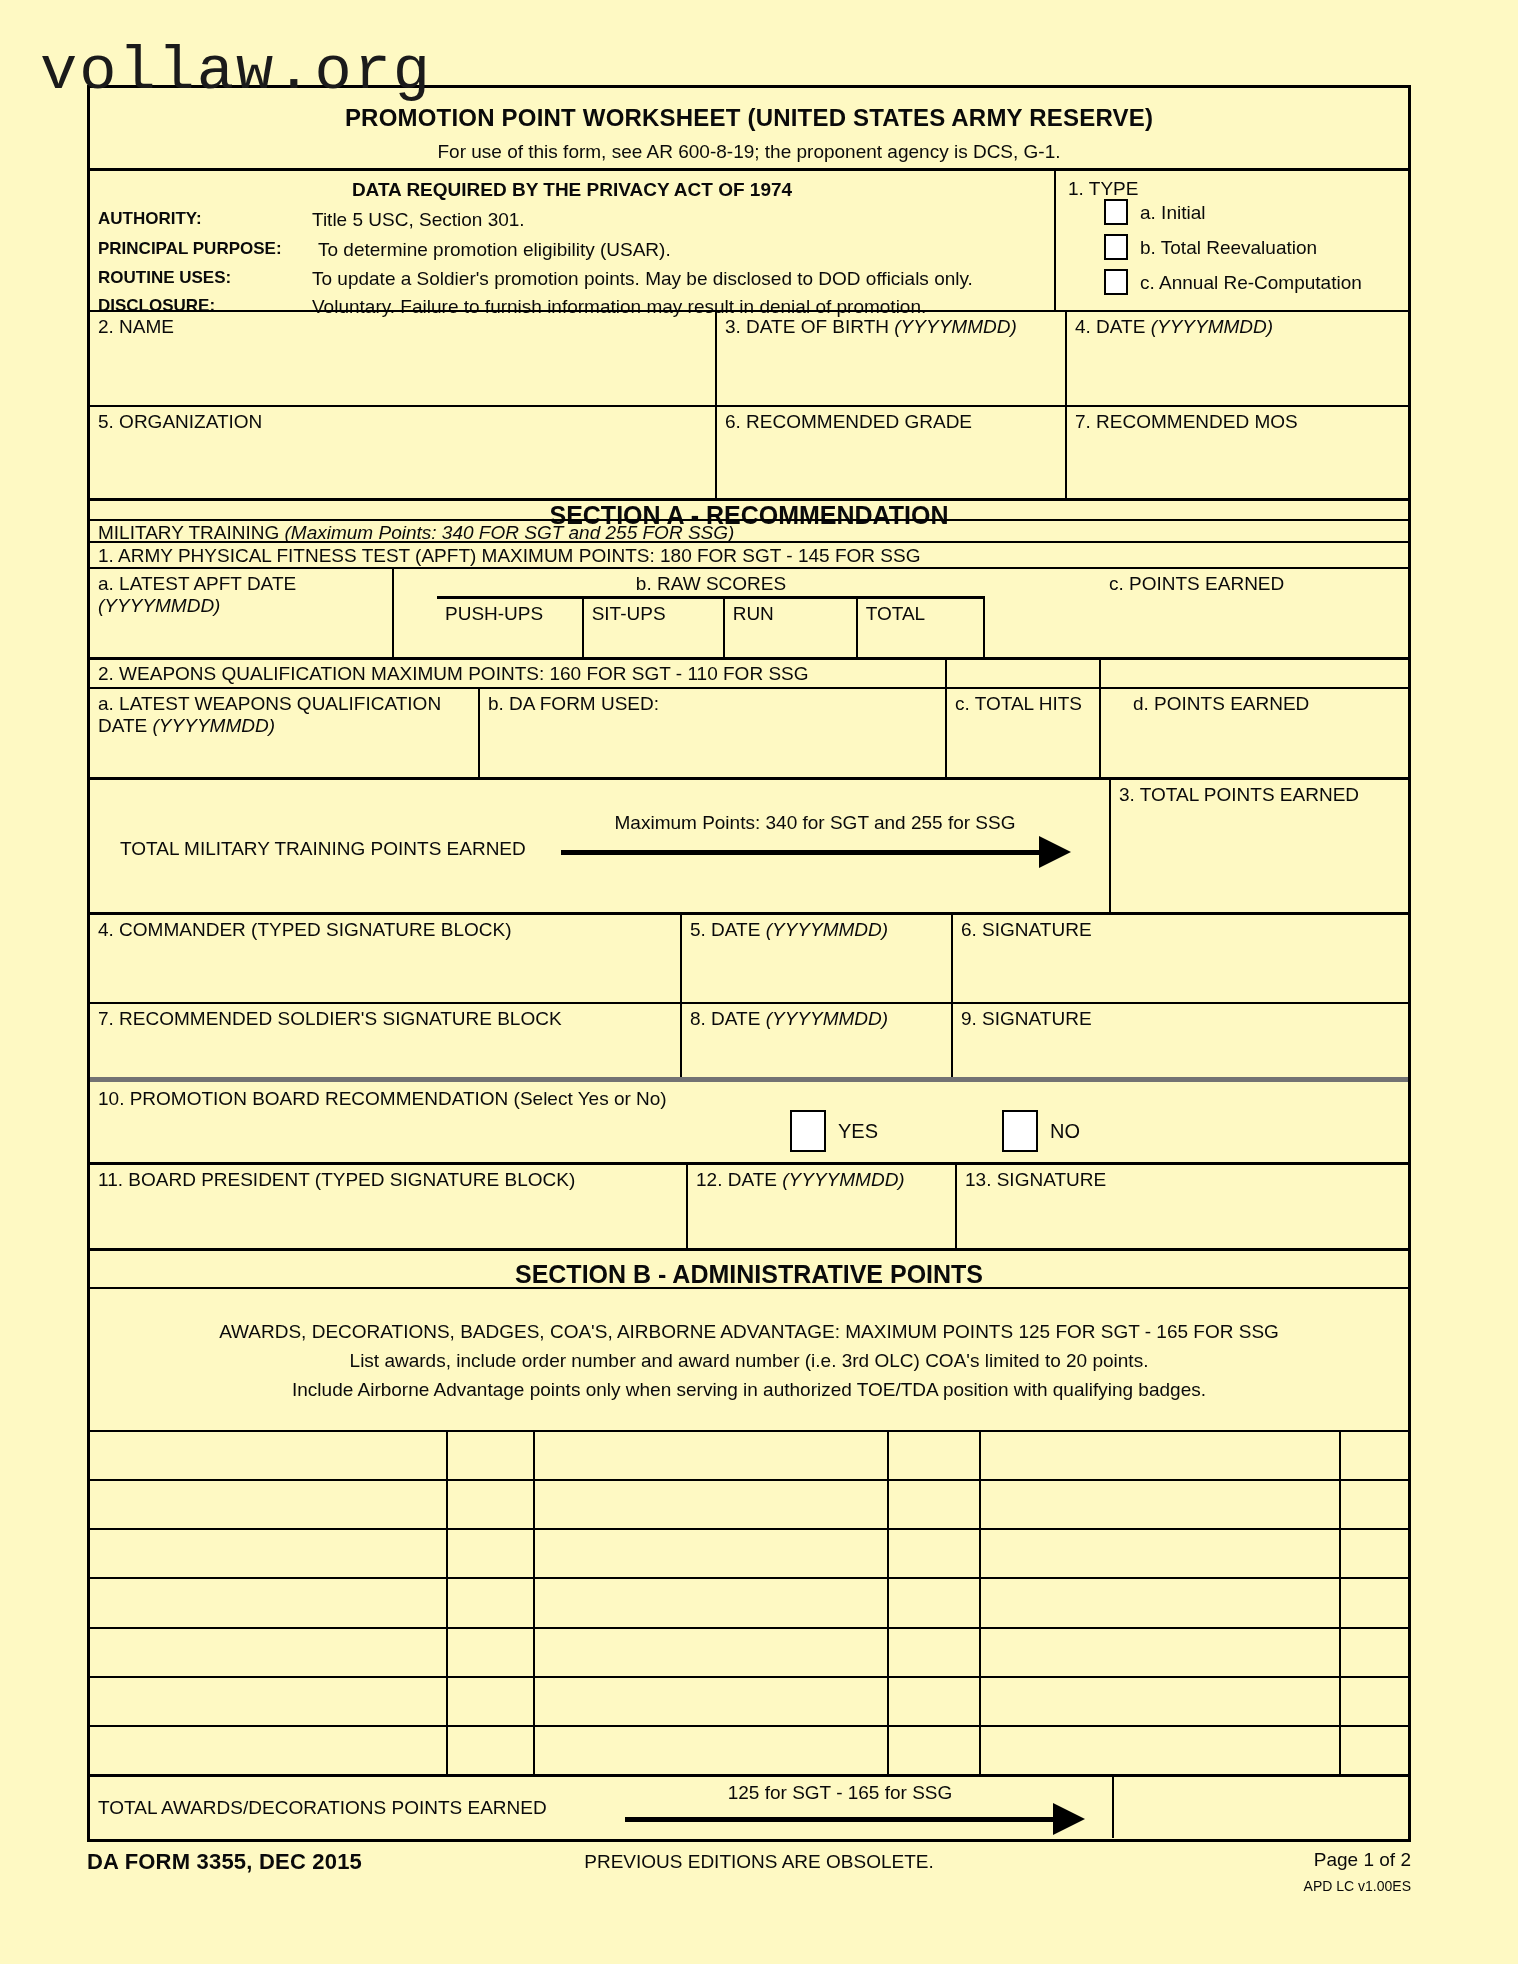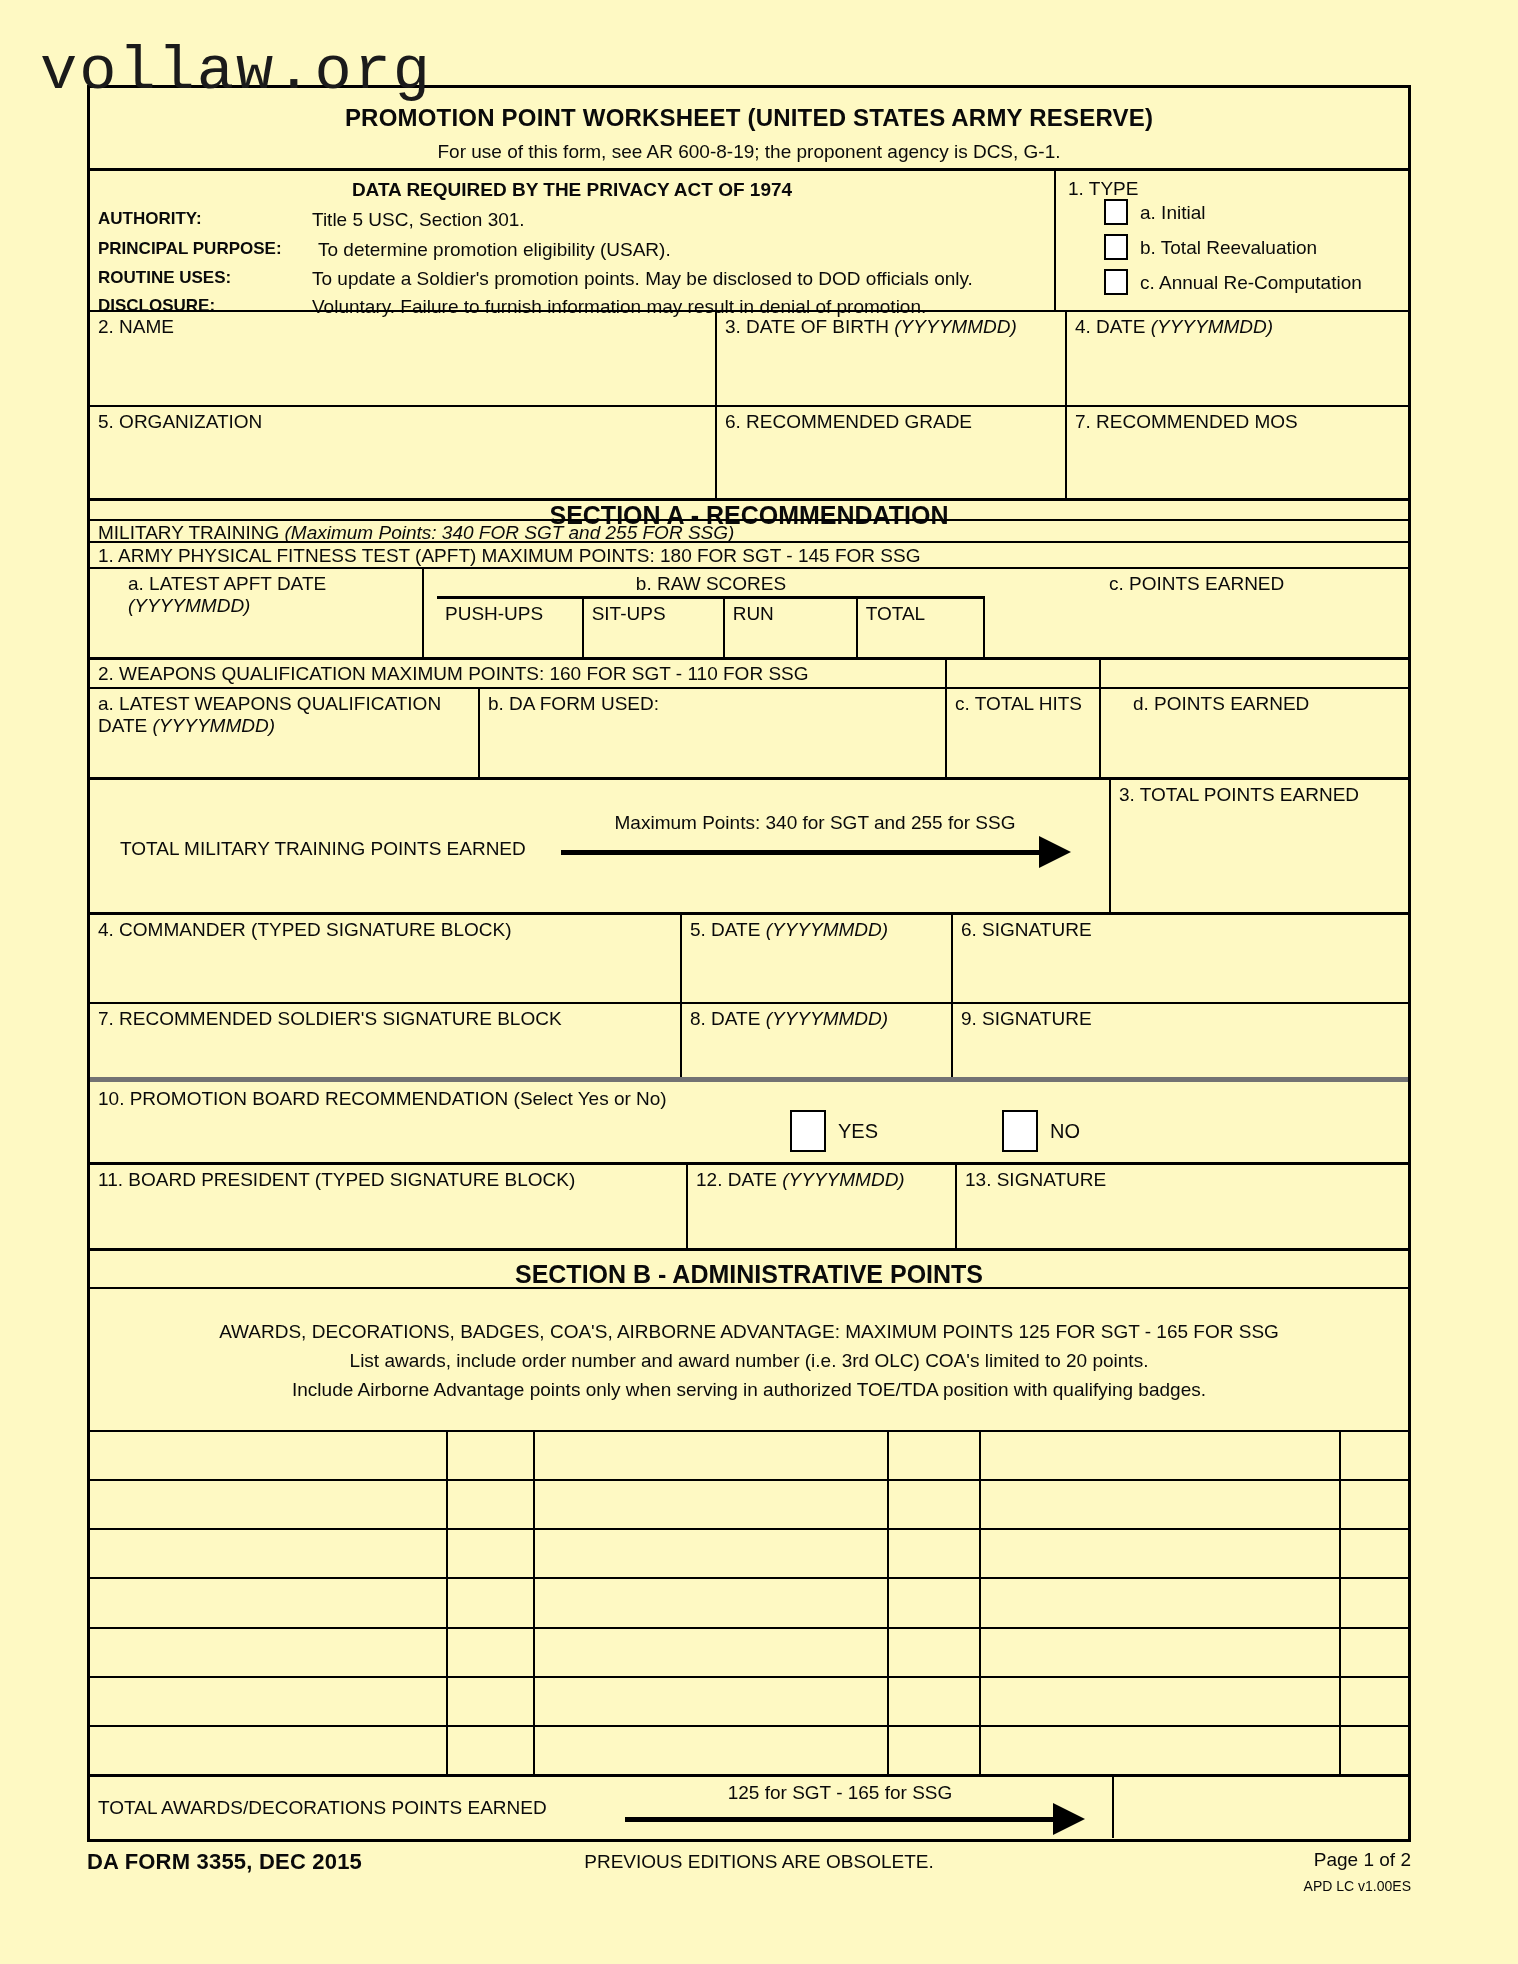--- a/index.html
+++ b/index.html
@@ -66,21 +66,21 @@
   
   .fl { position:absolute; left:8px; top:4px; }
 
   .seca-head, .secb-head { text-align:center; font-weight:bold; font-size:25px; }
   #band-seca .seca-head { padding-top:0px; }
   #band-secb .secb-head { padding-top:9px; }
 
   #mt-line { position:absolute; left:8px; top:1px; }
 
   
-  .apft-a { left:0; width:304px; border-right:2px solid #000;margin-left:30px; }
+  .apft-a { left:0; width:304px; border-right:2px solid #000; }
   .apft-raw { position:absolute; left:347px; width:548px; top:0; bottom:0; }
   .raw-head { position:absolute; left:0; right:0; top:0; height:30px; border-bottom:3px solid #000; text-align:center; padding-top:4px; }
   .raw-cols { position:absolute; left:0; right:0; top:30px; bottom:0; display:flex; }
   .raw-col { border-right:2px solid #000; padding:4px 8px; }
   .raw-col:last-child { border-right:2px solid #000; }
   .apft-c { left:1011px; right:0; }
 
   
   .wq-head-main { left:0; width:857px; border-right:2px solid #000; padding-top:3px; }
   .wq-head-total { left:857px; width:154px; border-right:2px solid #000; }

